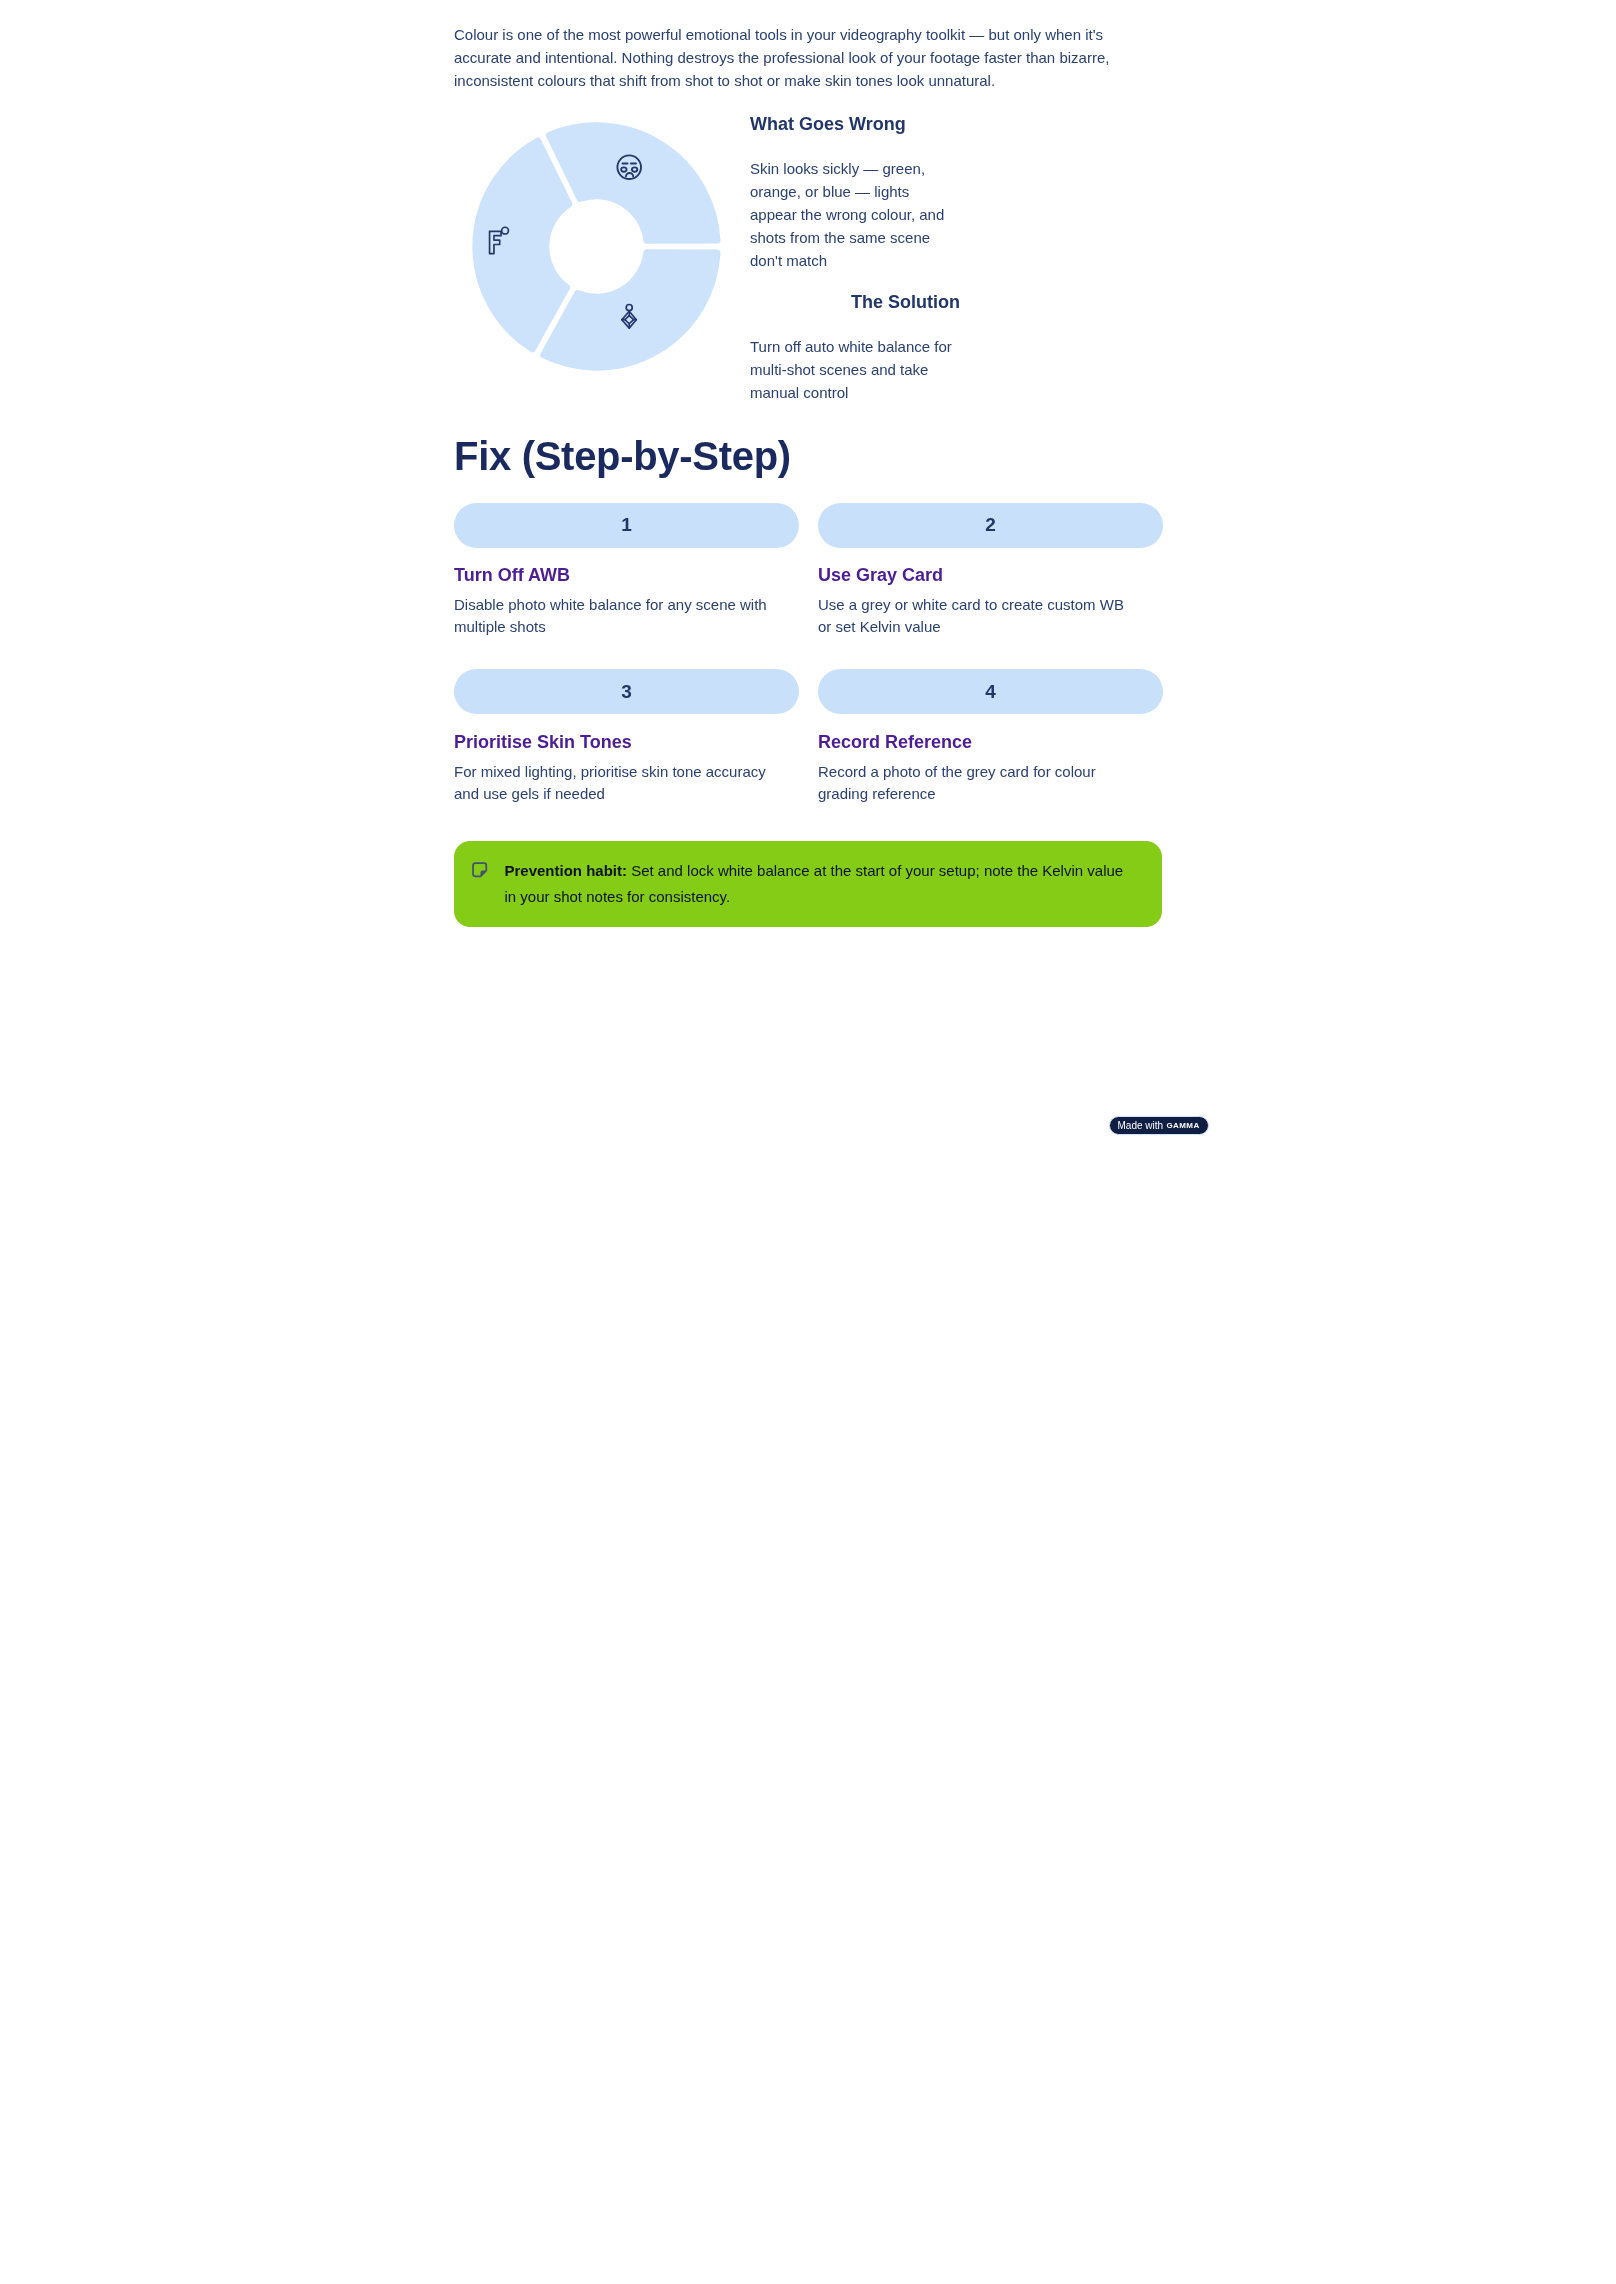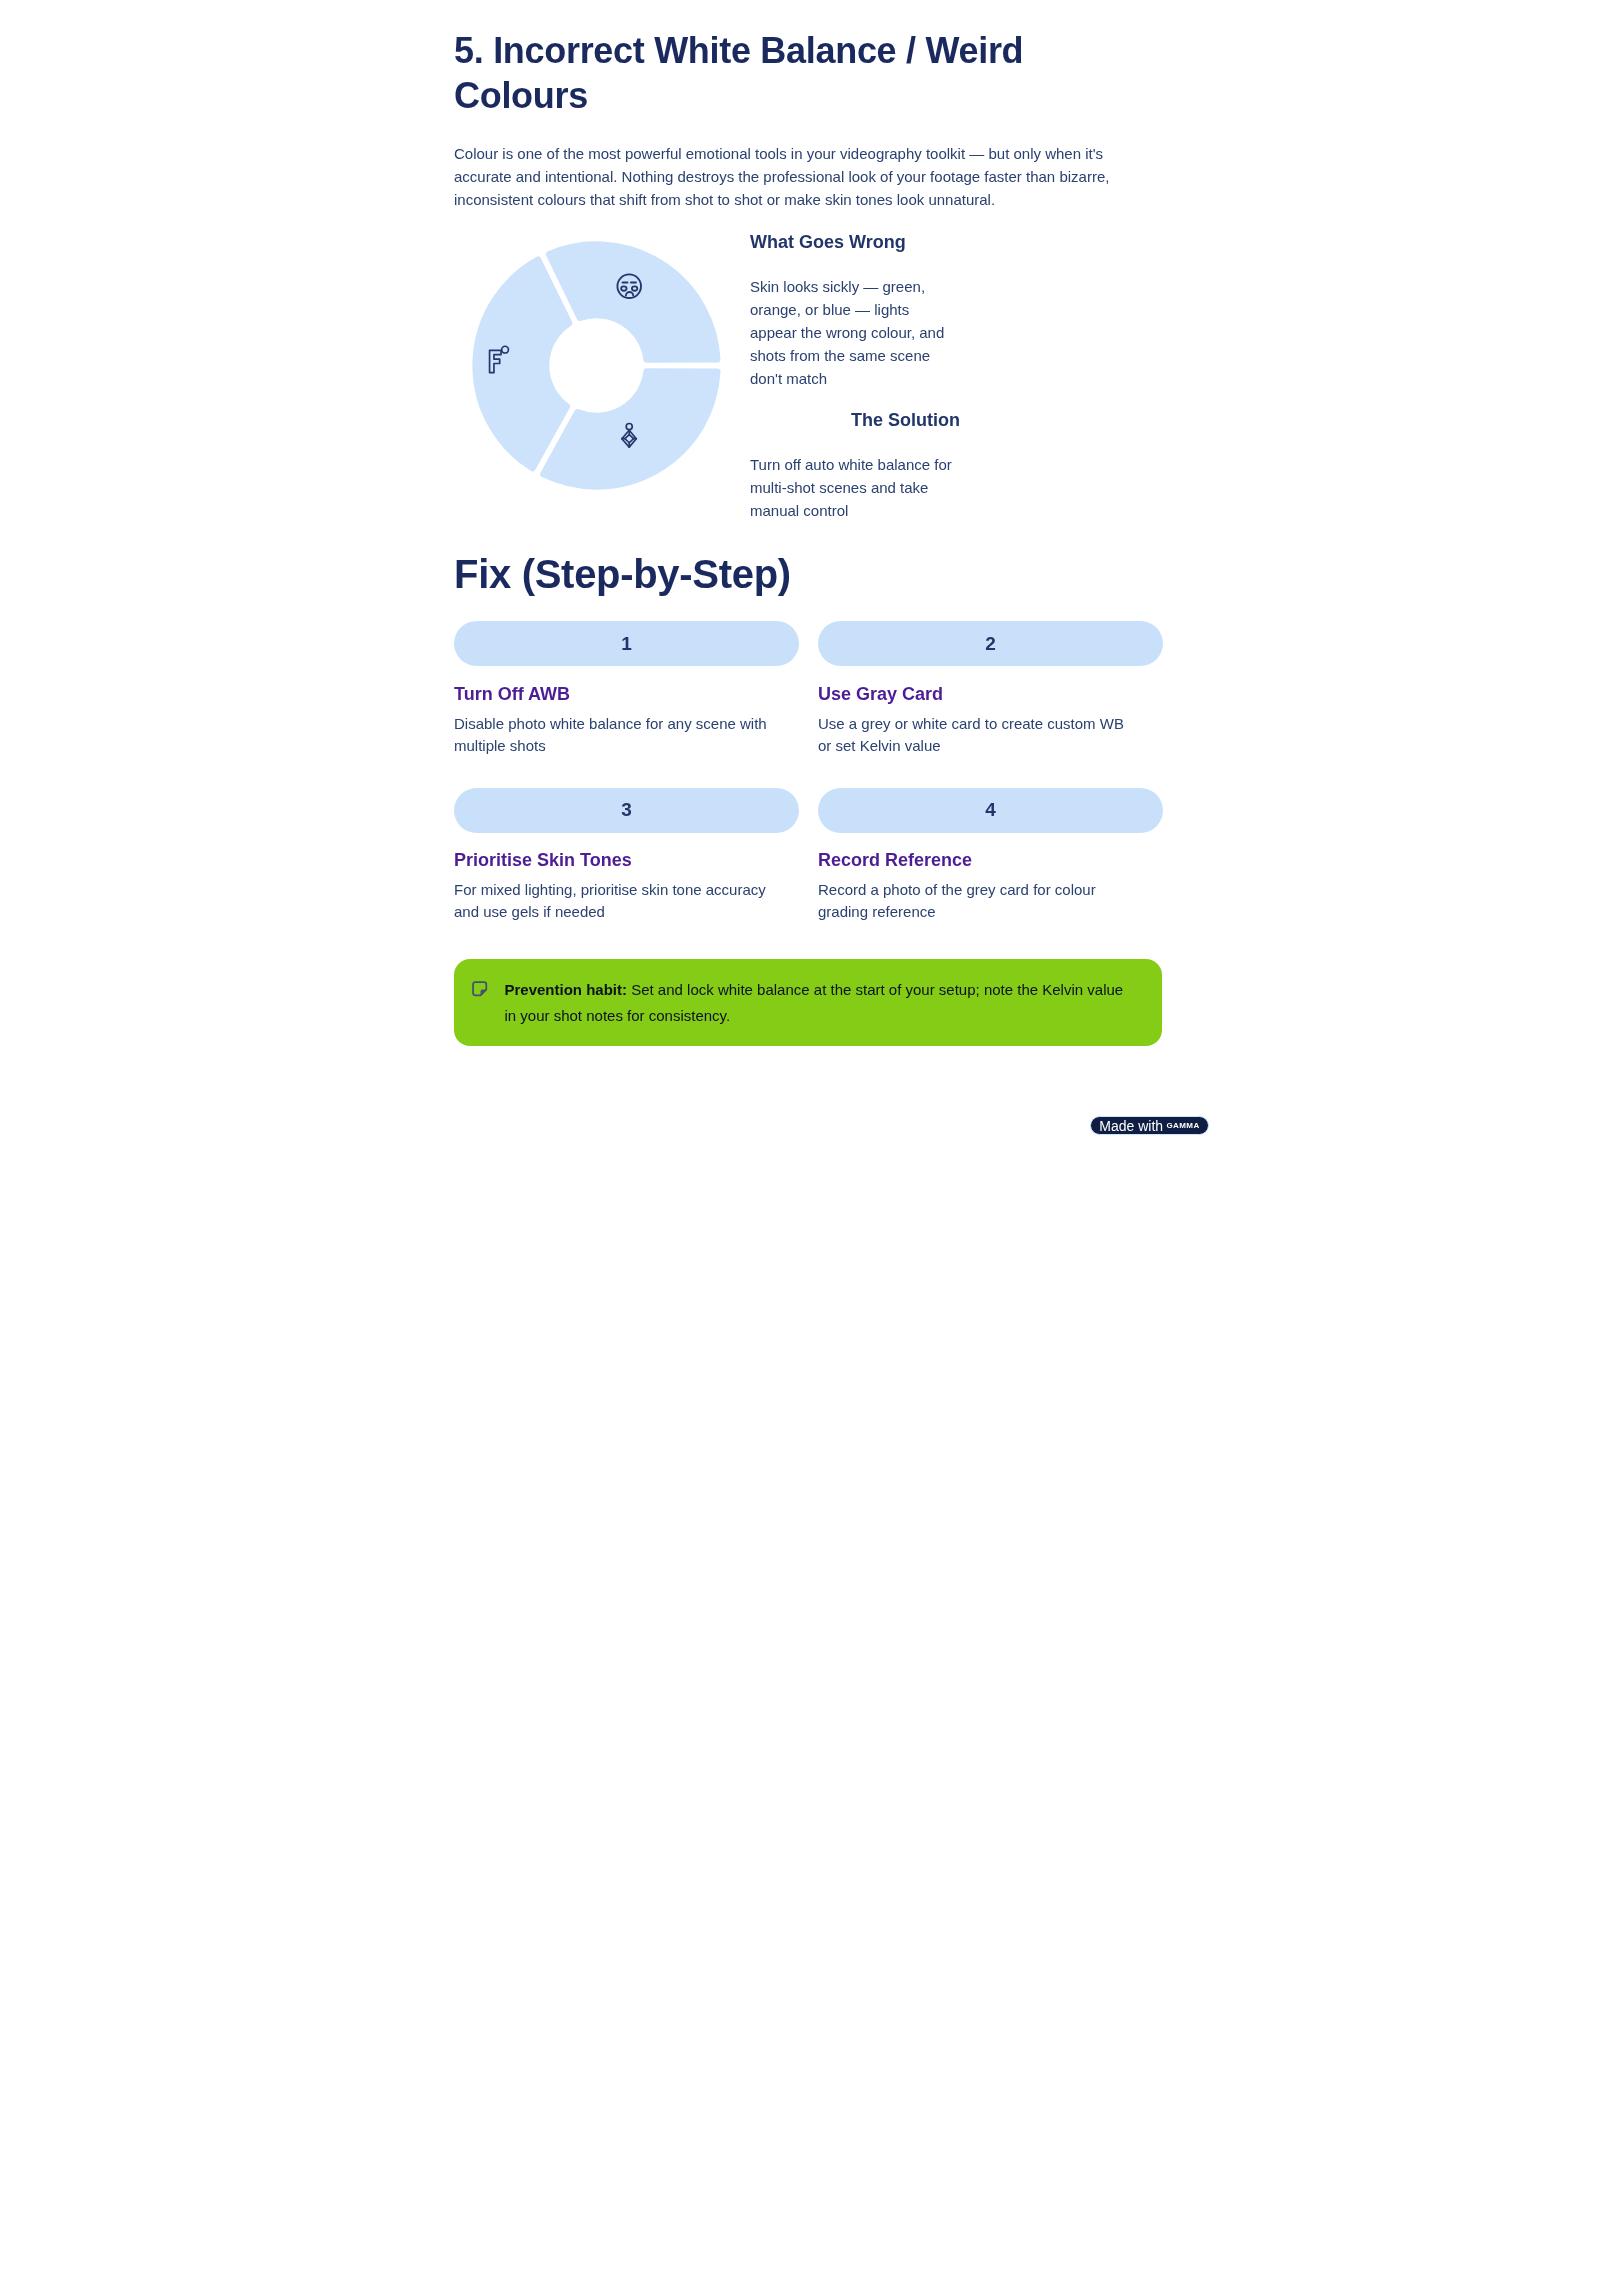--- a/index.html
+++ b/index.html
@@ -56,30 +56,29 @@
     margin-left:16px; font-size:15px; line-height:25.6px; color:#0c1220;
   }
   .callout-text b{ font-weight:700; }
 
   .badge{
     position:absolute; right:3.4px; top:1116px; height:19px;
     background:#101e44; border:1px solid #cfe3fb; border-radius:10px;
     display:flex; align-items:center; padding:0 8px;
     color:#ffffff; text-decoration:none;
   }
-  .badge .prefix{ font-size:14px; font-weight:400; }
+  .badge .prefix{ font-size:10px; font-weight:400; }
   .badge .brand{ font-size:8px; font-weight:700; letter-spacing:0.4px; margin-left:3.4px; }
 </style>
 </head>
 <body>
 
 <div class="page">
   <div class="content">
 
-    <h1 class="title">5. Incorrect White Balance / Weird Colours</h1>
 
     <p class="intro">Colour is one of the most powerful emotional tools in your videography toolkit — but only when it's accurate and intentional. Nothing destroys the professional look of your footage faster than bizarre, inconsistent colours that shift from shot to shot or make skin tones look unnatural.</p>
 
     <div class="diagram-row">
 
 
       <div class="col-center">
         <svg class="donut" viewBox="0 0 750 750" xmlns="http://www.w3.org/2000/svg" aria-hidden="true">
           <g fill="#cde2fb" stroke="#cde2fb" stroke-width="20" stroke-linejoin="round">
             <path d="M 732.5 356.3 A 358 358 0 0 0 235.1 45.5 L 326.2 233.2 A 150 150 0 0 1 523.9 356.7 Z"></path>

